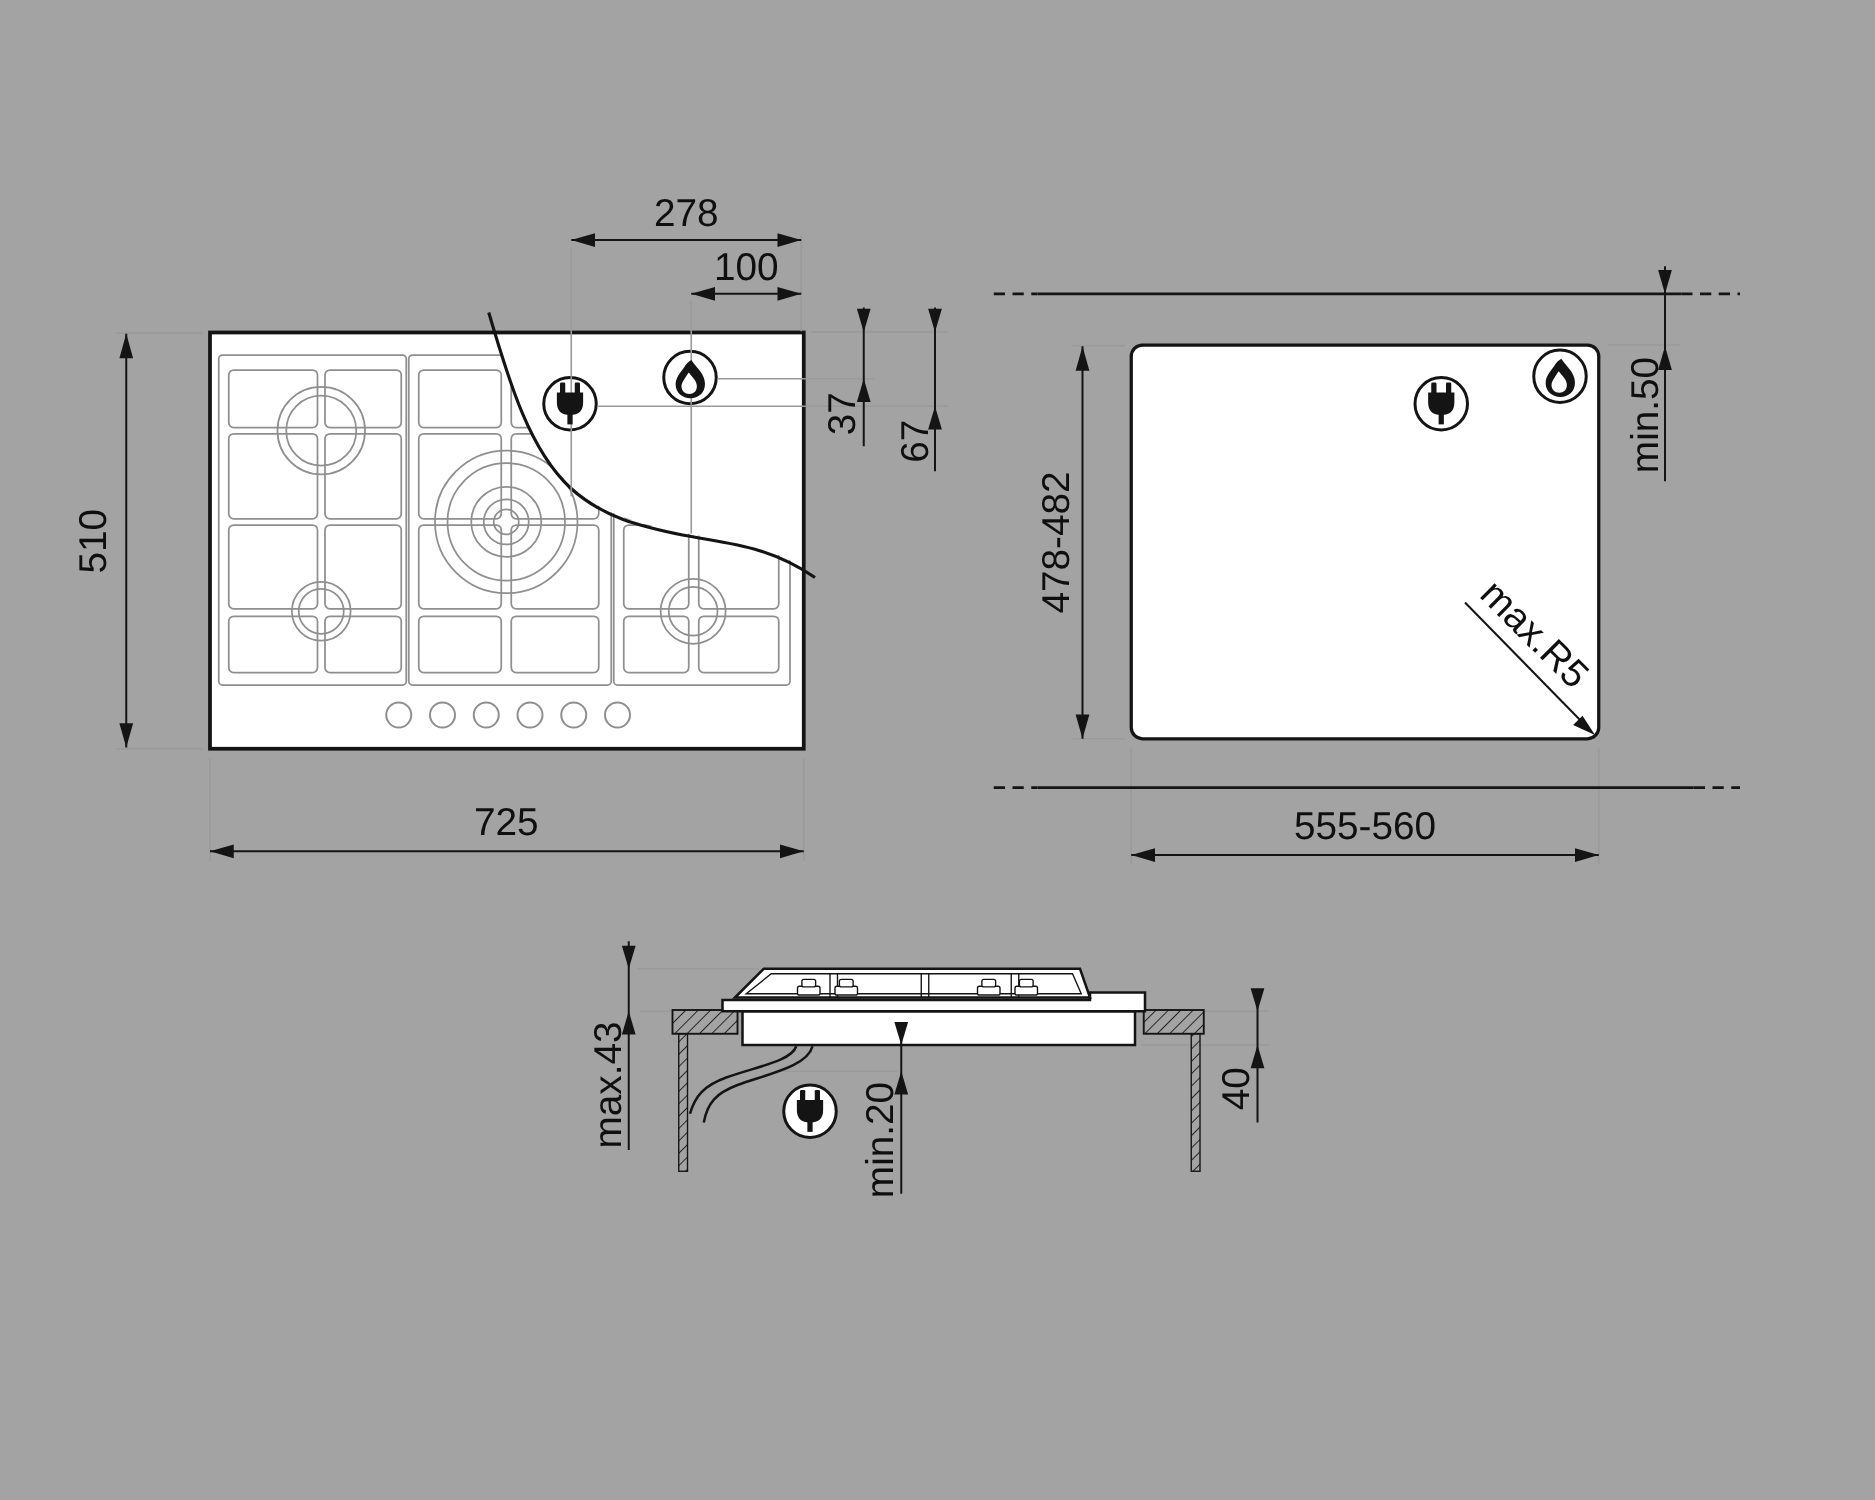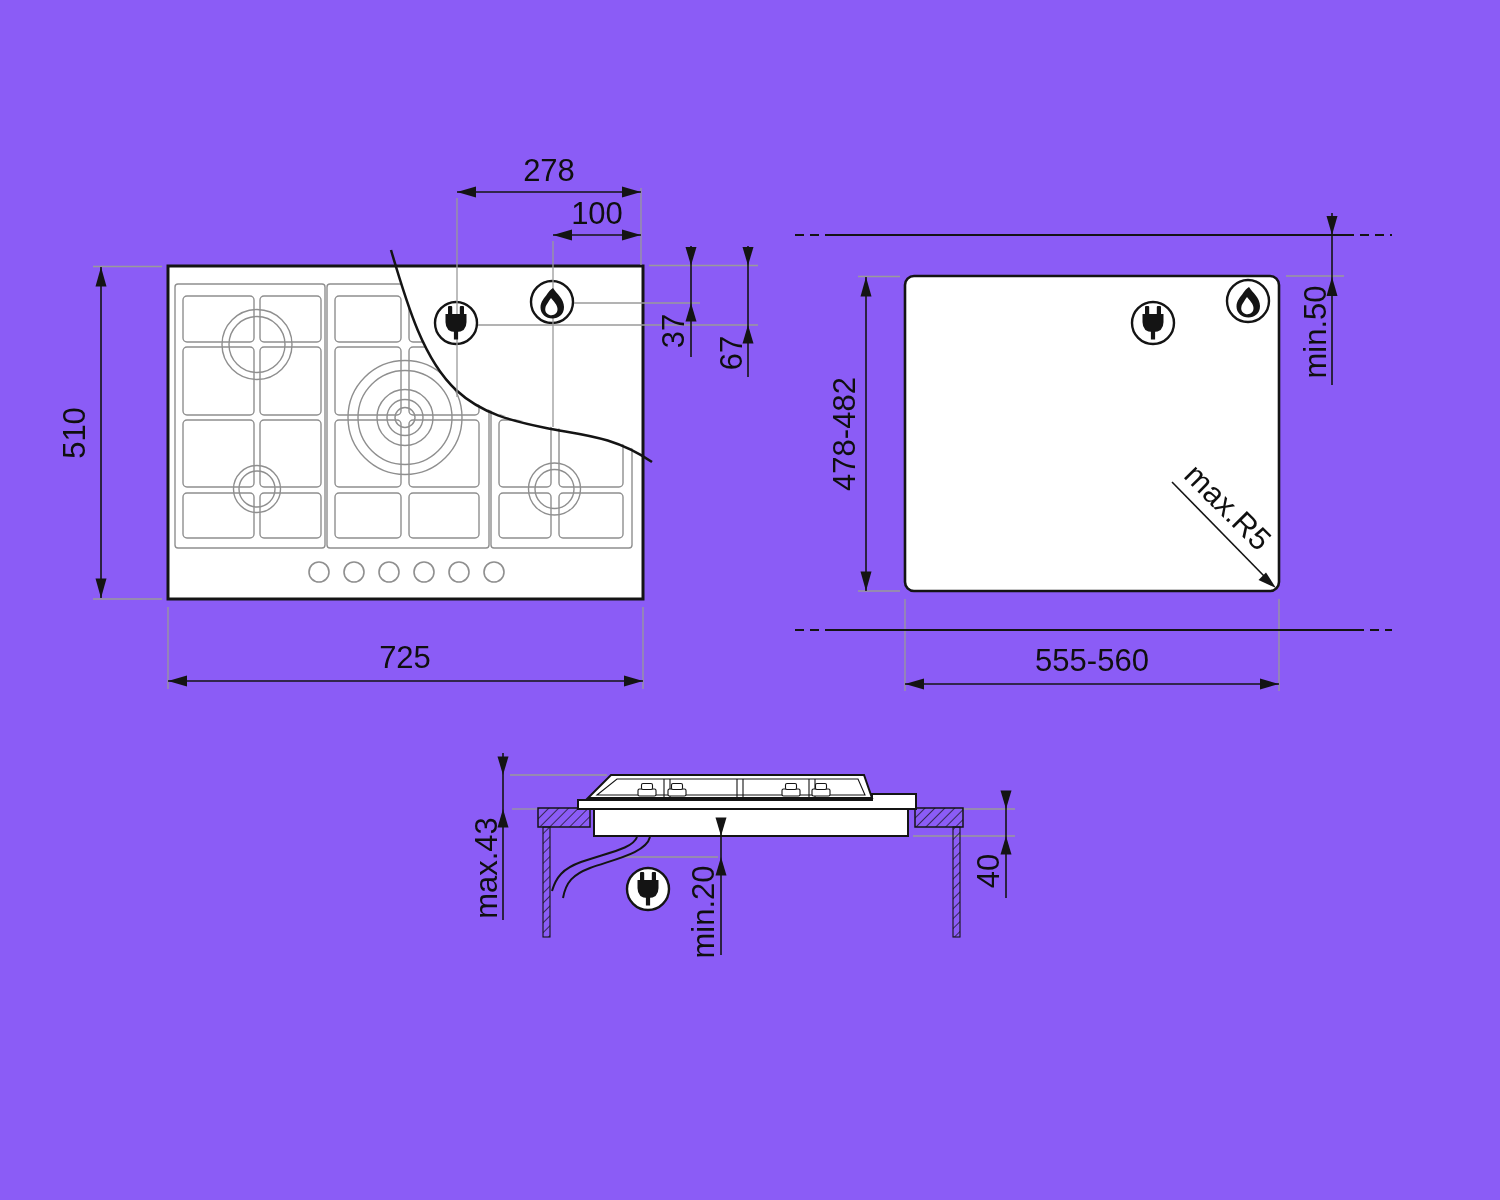--- a/index.html
+++ b/index.html
@@ -1,16 +1,16 @@
 <!DOCTYPE html>
 <html><head>
 <meta charset="utf-8">
 <style>
   html,body{margin:0;padding:0;background:#fff;}
-  .stage{width:1500px;height:1200px;position:relative;background:#8b5cf6;overflow:hidden;}
+  .stage{width:1500px;height:1200px;position:relative;background:#a3a3a3;overflow:hidden;}
   svg{display:block;}
   text{font-family:"Liberation Sans","DejaVu Sans",sans-serif;font-size:31px;fill:#0f0f0f;}
 </style>
 </head>
 <body>
 
 <div class="stage">
 <svg width="1500" height="1200" viewBox="0 0 1500 1200" xmlns="http://www.w3.org/2000/svg">
   <defs>
     <clipPath id="swooshClip">

